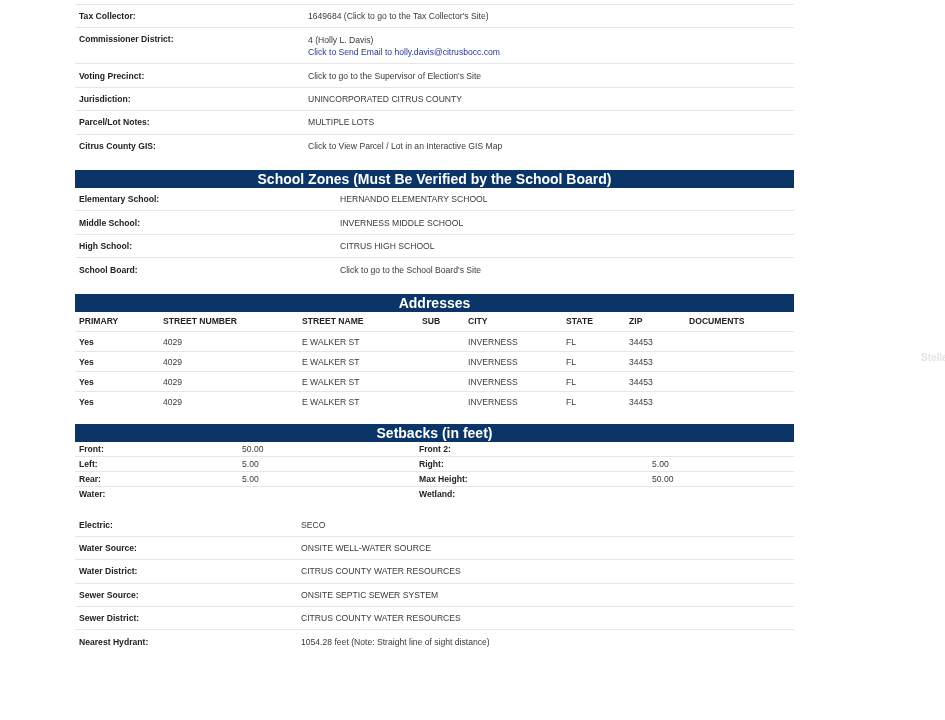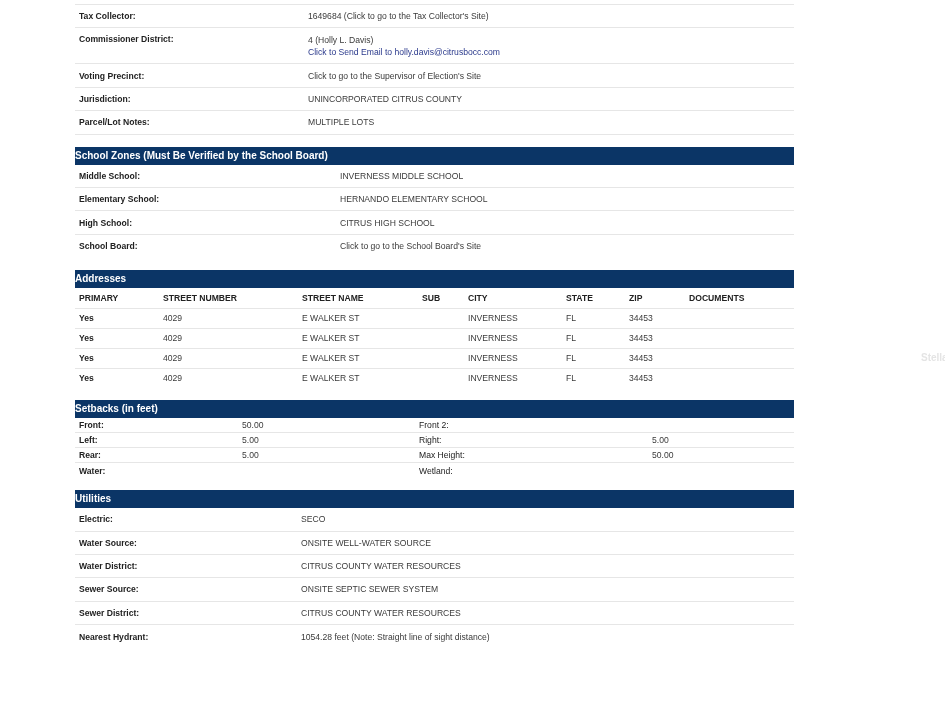--- a/index.html
+++ b/index.html
@@ -16,41 +16,41 @@
     .row {
       display: flex; align-items: flex-start;
       border-bottom: 1px solid #e6e6e6;
       padding: 0 4px;
     }
     .row .lbl { font-weight: bold; color: #222222; }
     .row .val { color: #3a3a3a; }
     .link { color: #2b3a8c; cursor: pointer; }
     .band {
       background: #0b3566; color: #ffffff; font-weight: bold;
-      height: 18px; line-height: 18px;
-      font-size: 10px;
+      text-align: center; height: 18px; line-height: 18px;
+      font-size: 14px;
     }
     .topline { height: 5px; border-bottom: 1px solid #e6e6e6; }
     .info .row { height: 23.4px; align-items: center; }
     .info .row.tall { height: 36px; align-items: flex-start; padding-top: 6px; }
     .info .lbl { width: 229px; }
     .schools .row { height: 23.4px; align-items: center; }
     .schools .lbl { width: 261px; }
     table.addr { width: 100%; border-collapse: collapse; }
     table.addr th, table.addr td {
       text-align: left; padding: 0 4px; height: 20px;
       border-bottom: 1px solid #e6e6e6; font-size: 8.6px;
     }
     table.addr th { font-weight: bold; color: #222; }
     table.addr td.first { font-weight: bold; color: #222; }
     table.addr td { color: #3a3a3a; }
     .setb .row { height: 15px; align-items: center; }
     .setb .c1 { width: 163px; font-weight: bold; color: #222; }
     .setb .c2 { width: 146px; color: #3a3a3a; }
-    .setb .c3 { width: 264px; font-weight: normal; color: #222; padding-left: 31px; }
+    .setb .c3 { width: 264px; font-weight: bold; color: #222; padding-left: 31px; }
     .setb .c4 { color: #3a3a3a; }
     .util .row { height: 23.4px; align-items: center; }
     .util .lbl { width: 222px; }
     .watermark {
       position: absolute; left: 921px; top: 352px;
       color: #e4e4e4; font-weight: bold; font-size: 10px;
     }
   </style>
 </head>
 <body>
@@ -75,31 +75,35 @@
       <span class="val link">Click to go to the Supervisor of Election's Site</span>
     </div>
     <div class="row">
       <span class="lbl">Jurisdiction:</span>
       <span class="val">UNINCORPORATED CITRUS COUNTY</span>
     </div>
     <div class="row">
       <span class="lbl">Parcel/Lot Notes:</span>
       <span class="val">MULTIPLE LOTS</span>
     </div>
+    <div class="row" style="border-bottom:none;">
+      <span class="lbl">Citrus County GIS:</span>
+      <span class="val link">Click to View Parcel / Lot in an Interactive GIS Map</span>
+    </div>
   </div>
 
   <div class="section schools" style="margin-top:12px;">
     <div class="band">School Zones (Must Be Verified by the School Board)</div>
     <div class="row">
+      <span class="lbl">Elementary School:</span>
+      <span class="val">HERNANDO ELEMENTARY SCHOOL</span>
+    </div>
+    <div class="row">
       <span class="lbl">Middle School:</span>
       <span class="val">INVERNESS MIDDLE SCHOOL</span>
-    </div>
-    <div class="row">
-      <span class="lbl">Elementary School:</span>
-      <span class="val">HERNANDO ELEMENTARY SCHOOL</span>
     </div>
     <div class="row">
       <span class="lbl">High School:</span>
       <span class="val">CITRUS HIGH SCHOOL</span>
     </div>
     <div class="row" style="border-bottom:none;">
       <span class="lbl">School Board:</span>
       <span class="val link">Click to go to the School Board's Site</span>
     </div>
   </div>
@@ -196,21 +200,20 @@
     </div>
     <div class="row" style="border-bottom:none;">
       <span class="c1">Water:</span>
       <span class="c2"></span>
       <span class="c3">Wetland:</span>
       <span class="c4"></span>
     </div>
   </div>
 
   <div class="section util" style="margin-top:12px;">
-    <div class="band">Utilities</div>
     <div class="row">
       <span class="lbl">Electric:</span>
       <span class="val">SECO</span>
     </div>
     <div class="row">
       <span class="lbl">Water Source:</span>
       <span class="val">ONSITE WELL-WATER SOURCE</span>
     </div>
     <div class="row">
       <span class="lbl">Water District:</span>

